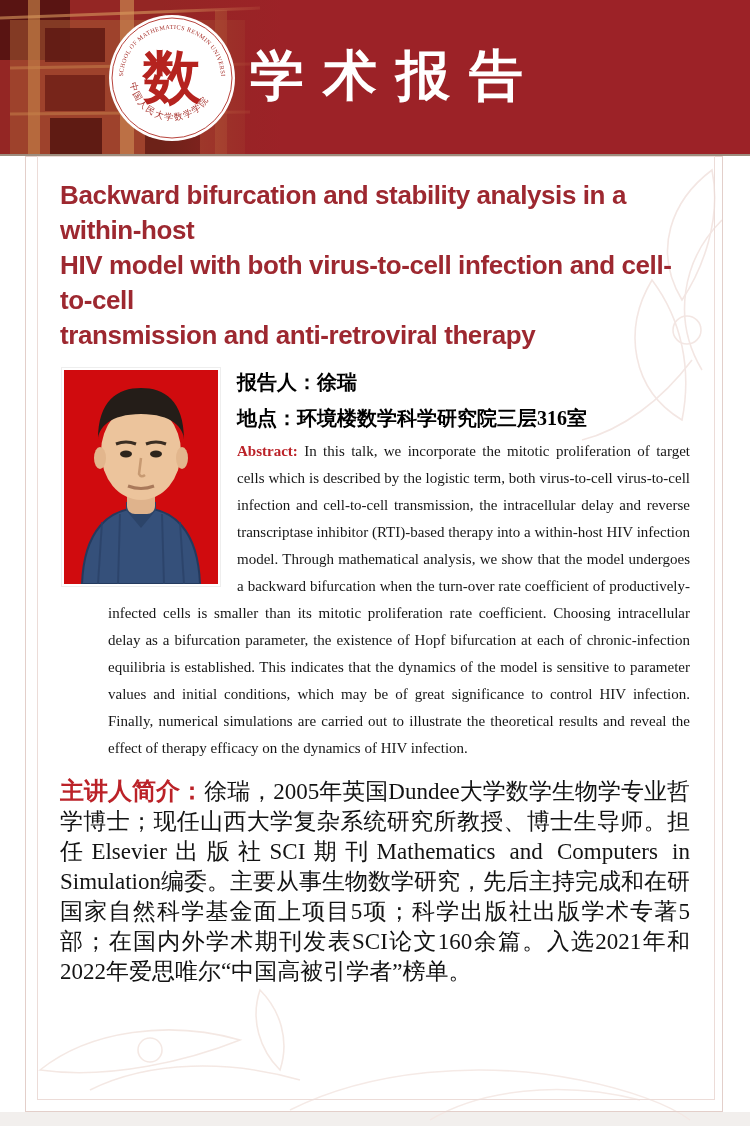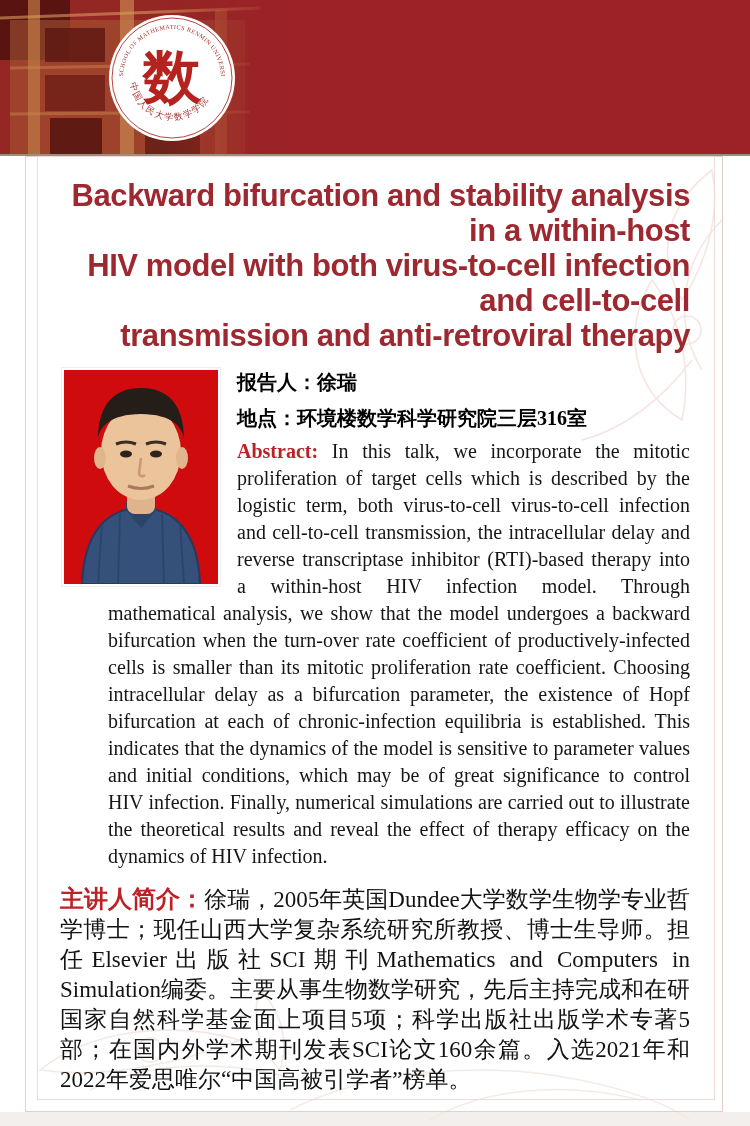--- a/index.html
+++ b/index.html
@@ -51,25 +51,25 @@
   .watermark { position: absolute; z-index: 0; opacity: 0.9; }
   .wm-top-right { right: 18px; top: 160px; }
   .wm-bottom-left { left: 30px; top: 950px; }
   .wm-bottom-mid { left: 280px; top: 1020px; }
 
   
   .content {
     position: absolute; left: 60px; top: 178px; width: 630px; z-index: 3;
   }
   .talk-title {
-    text-align: right;
+    text-align: left;
     color: #9d2830;
     font-family: "Liberation Sans", "DejaVu Sans", sans-serif;
     font-weight: bold;
-    font-size: 31px;
+    font-size: 26px;
     line-height: 35px;
     letter-spacing: -0.4px;
     margin-bottom: 11px;
   }
   .flow { width: 630px; }
   .speaker-photo {
     float: left;
     width: 158px; height: 218px;
     margin: 4px 17px 6px 2px;
     background: #ffffff;
@@ -78,21 +78,21 @@
   }
   .speaker-photo svg { display: block; }
   .info-line {
     font-weight: bold;
     color: #000000;
     font-size: 20px;
     line-height: 36px;
     white-space: nowrap;
   }
   .abstract-par {
-    font-size: 20px;
+    font-size: 15px;
     line-height: 27px;
     color: #161616;
     text-align: justify;
     margin-top: 2px;
     margin-left: 48px;
   }
   .red-lead { color: #bb2228; font-weight: bold; }
   .bio-par {
     clear: none;
     font-size: 23px;
@@ -137,20 +137,21 @@
       <text font-size="6.2" fill="#a8342f" font-family="Liberation Serif, serif" letter-spacing="0.4">
         <textPath href="#arcTop" startOffset="1%">SCHOOL OF MATHEMATICS RENMIN UNIVERSITY OF CHINA</textPath>
       </text>
       <text font-size="9" fill="#a8342f" font-family="Liberation Serif, serif" letter-spacing="1.5">
         <textPath href="#arcBottom" startOffset="4%">中国人民大学数学学院</textPath>
       </text>
       <text x="64" y="83" font-size="58" text-anchor="middle" fill="#b5231f" font-family="Liberation Serif, serif" font-weight="bold">数</text>
     </svg>
   </div>
 
+  <div class="banner-title">学 术 报 告</div>
 </div>
 
 <div class="bottom-strip"></div>
 <div class="frame-outer"></div>
 <div class="frame-inner"></div>
 
 <svg class="watermark wm-top-right" width="170" height="300" viewBox="0 0 170 300">
   <g fill="none" stroke="#f2e4e0" stroke-width="1.6">
     <path d="M150,10 C110,40 90,90 120,140 C140,110 160,60 150,10 Z"></path>
     <path d="M160,60 C120,100 110,160 140,210"></path>

